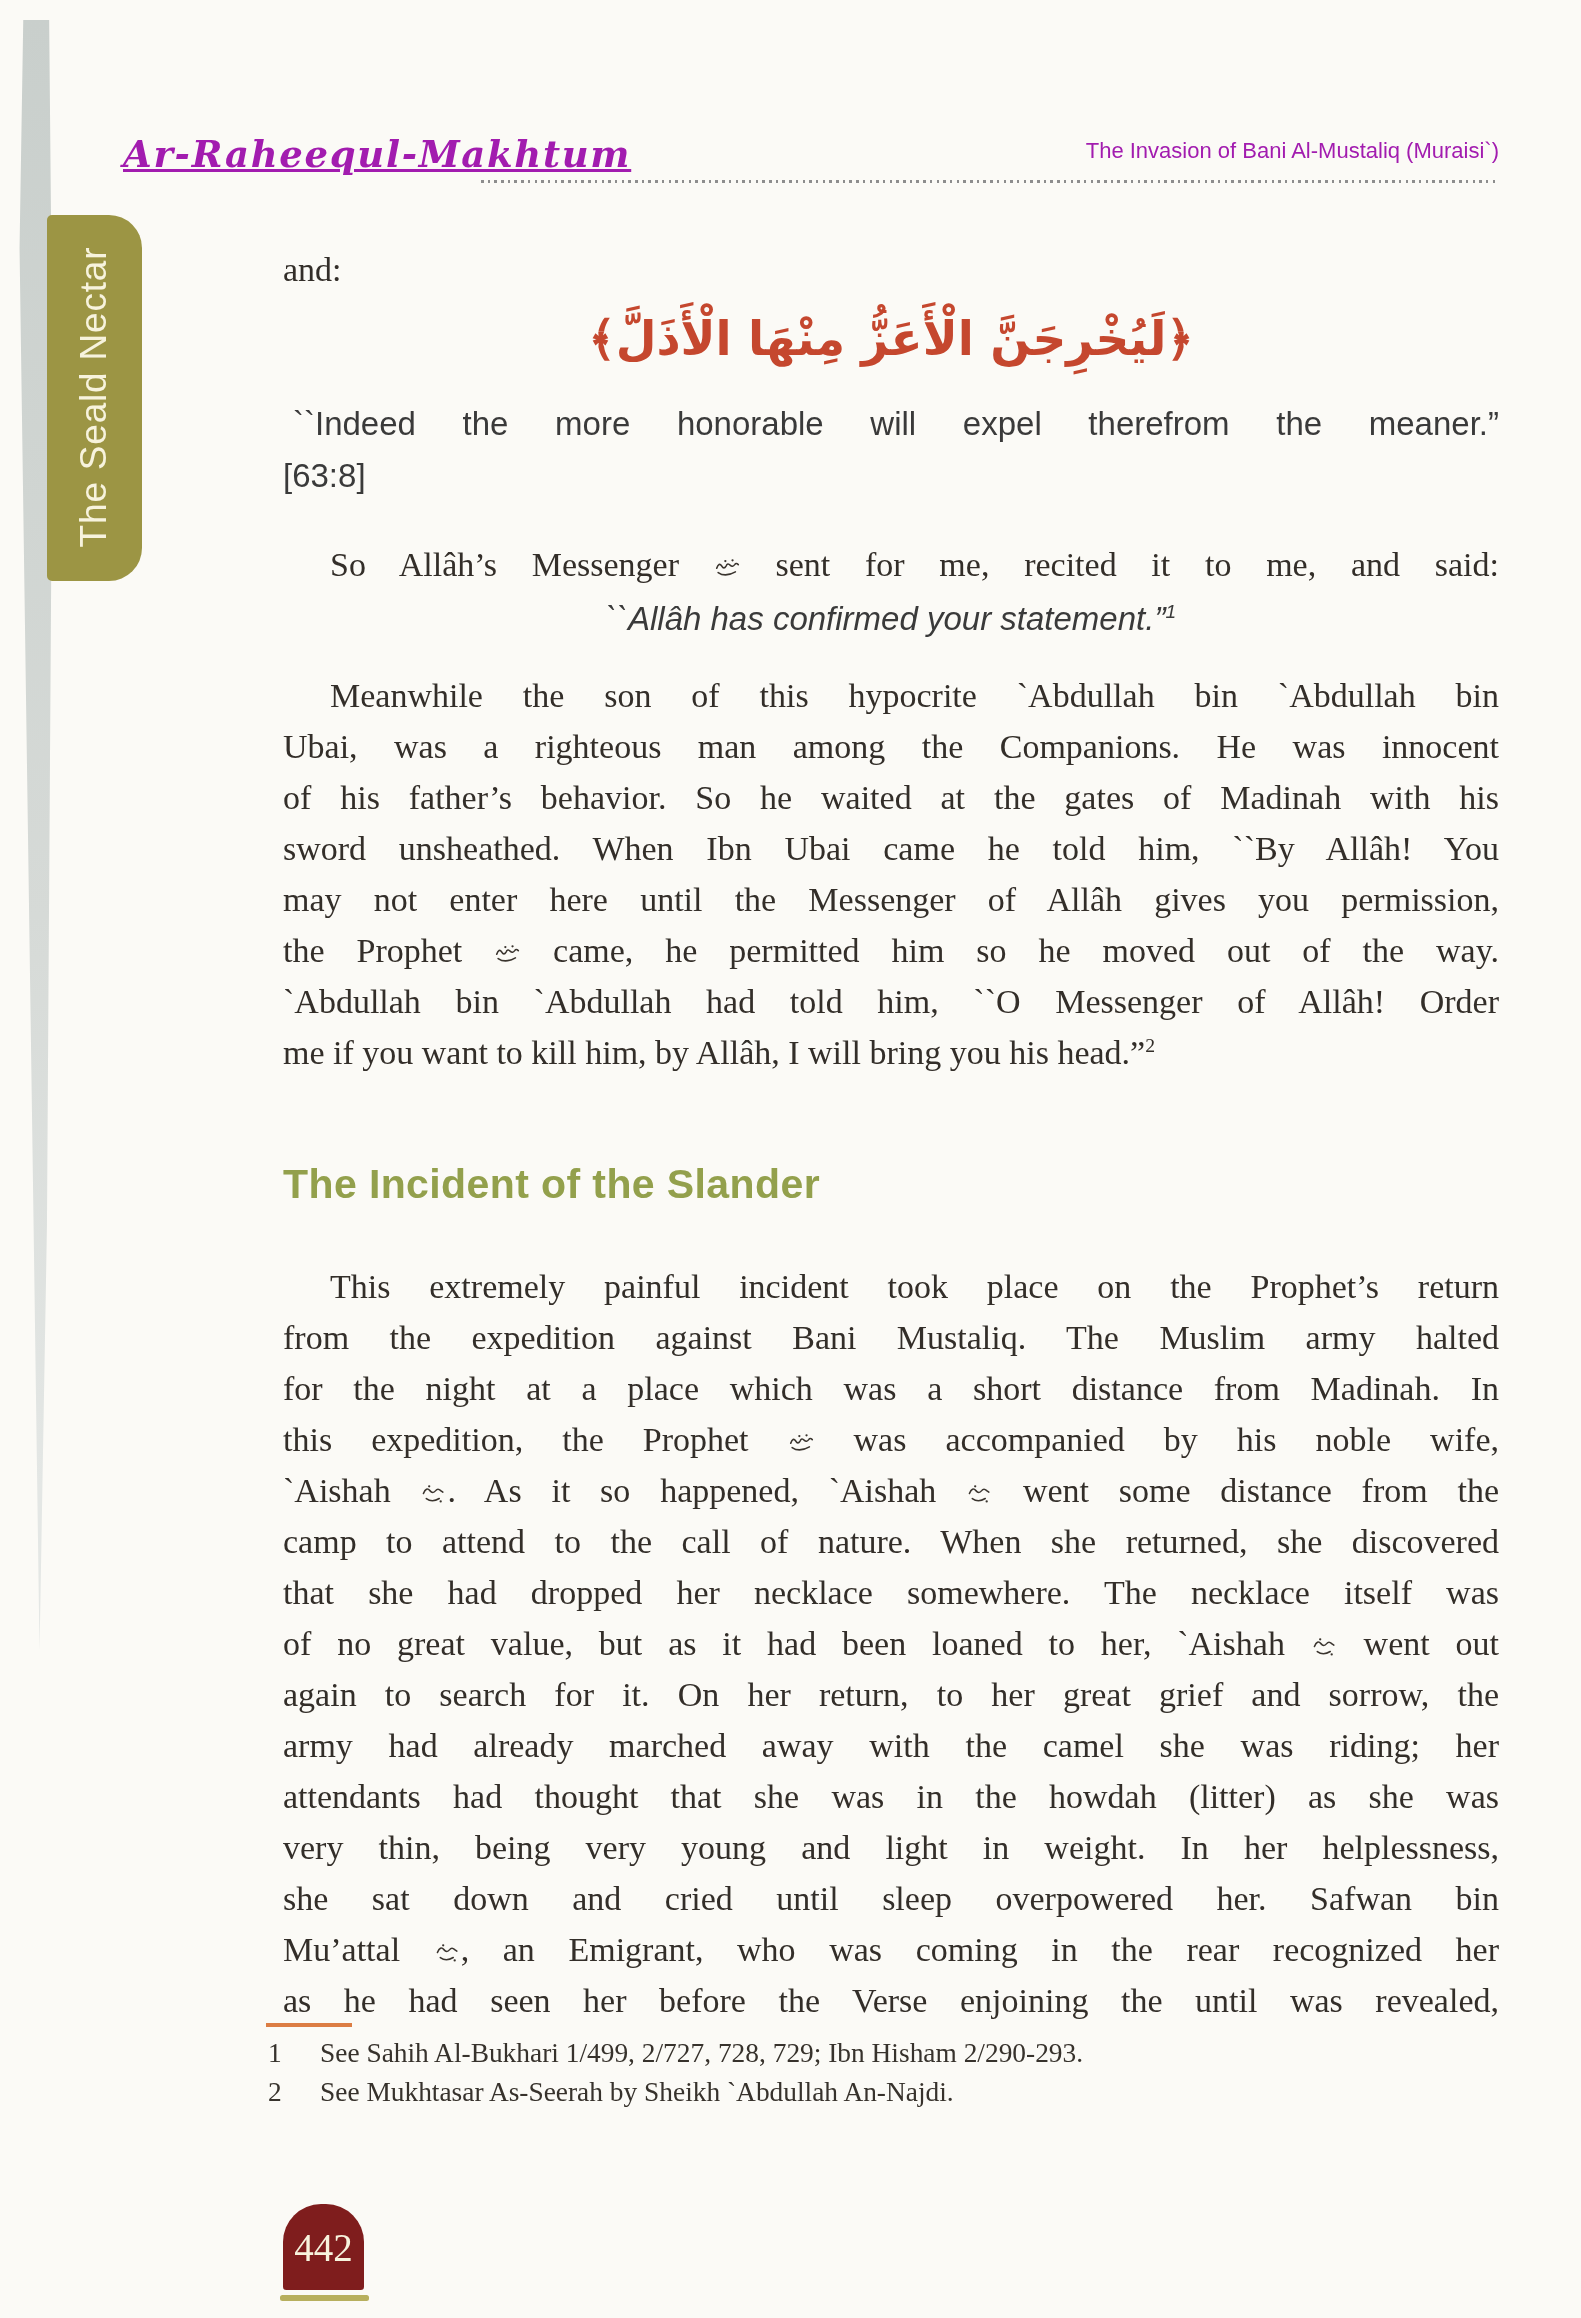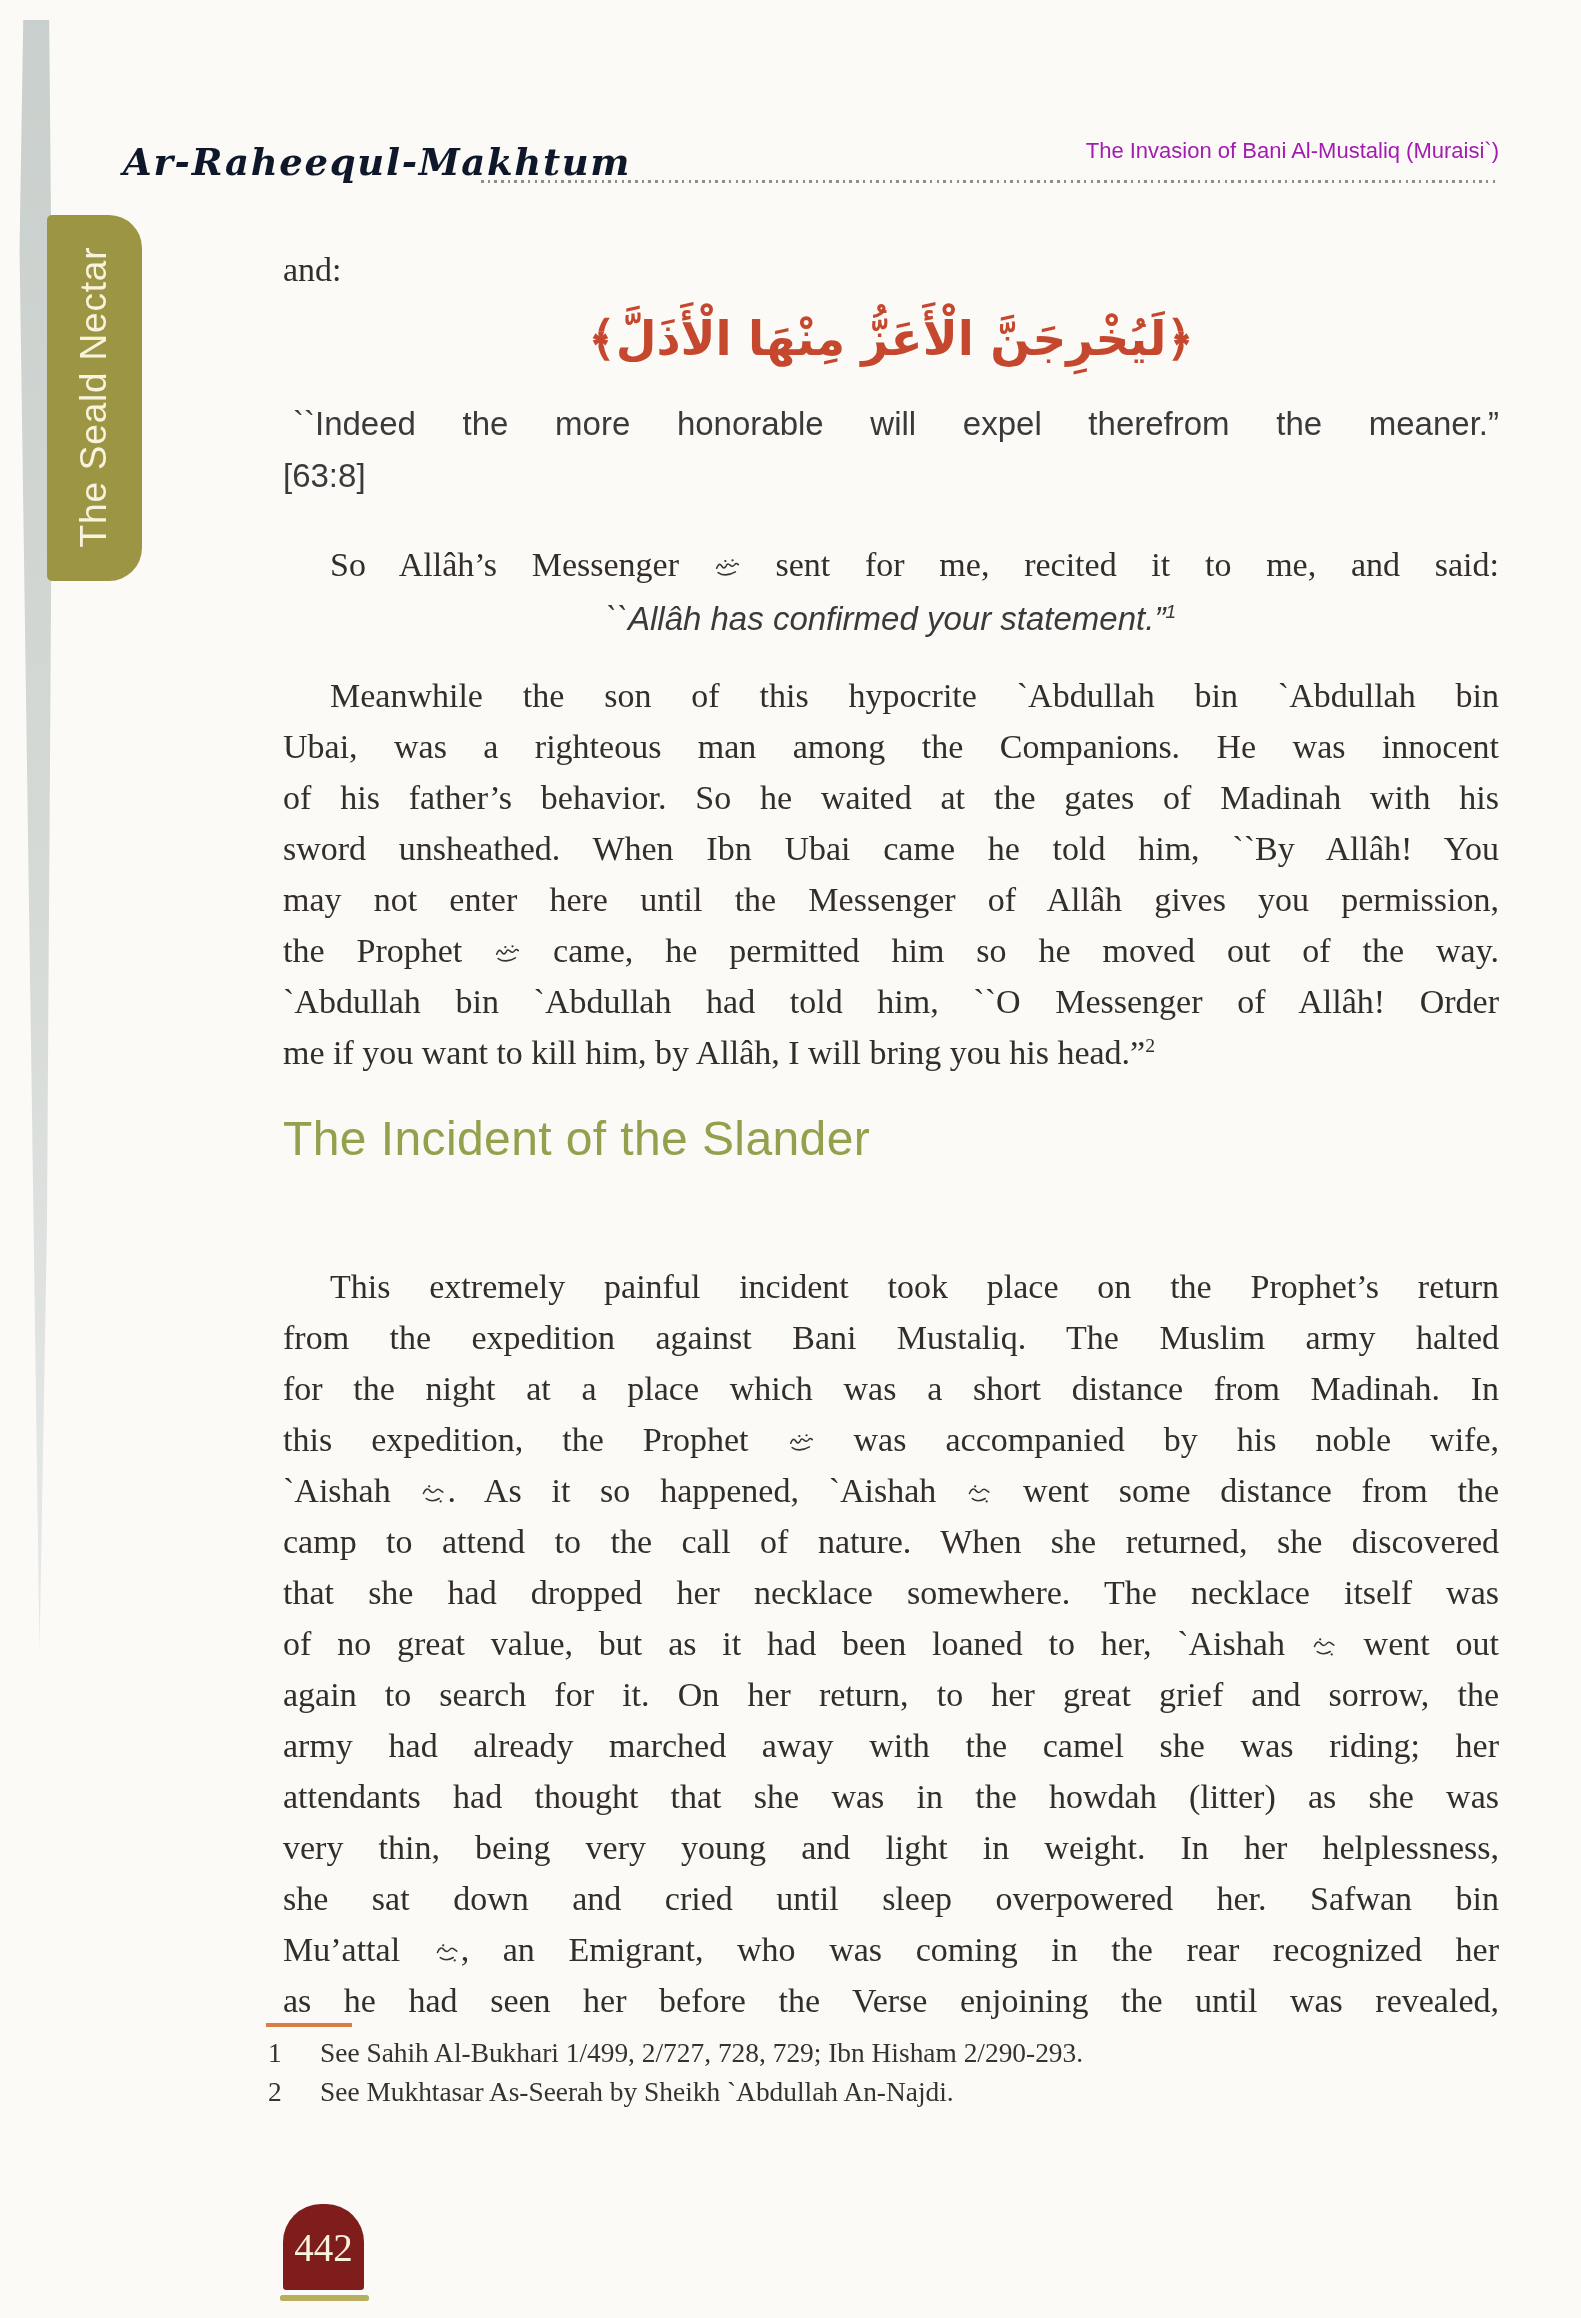--- a/index.html
+++ b/index.html
@@ -22,23 +22,23 @@
   }
   .side-tab-label{
     position:absolute;left:-89px;top:349px;width:366px;height:96px;
     transform:rotate(-90deg);transform-origin:50% 50%;
     display:flex;align-items:center;justify-content:center;
     font-family:"Liberation Sans","DejaVu Sans",sans-serif;
     font-size:37px;color:#f7f3dd;letter-spacing:0.8px;
   }
   
   .hdr-script{
-    position:absolute;left:123px;top:140px;
+    position:absolute;left:123px;top:132px;
     font-family:"DejaVu Serif",serif;font-style:italic;font-weight:bold;
-    font-size:37px;color:#0f172a;letter-spacing:1.7px;
+    font-size:37px;color:#a21caf;letter-spacing:1.7px;text-decoration:underline;
   }
   .hdr-chapter{
     position:absolute;right:83px;top:138px;
     font-family:"Liberation Sans","DejaVu Sans",sans-serif;
     font-size:22px;color:#a21caf;
   }
   .hdr-dots{
     position:absolute;left:481px;right:83px;top:180px;height:3.3px;
     background-image:repeating-linear-gradient(90deg,#8d8d8d 0 2.5px,transparent 2.5px 6.7px);
   }
@@ -59,23 +59,23 @@
   }
   #translation{top:398px;}
   #messenger{top:539px;text-align:justify;text-align-last:justify;text-indent:47px;}
   #quote{
     top:593px;text-align:center;
     font-family:"Liberation Sans","DejaVu Sans",sans-serif;font-style:italic;
     font-size:33px;line-height:52px;color:#3a3a3a;
   }
   #para1{top:670px;}
   #heading{
-    top:1112px;
-    font-family:"Liberation Sans","DejaVu Sans",sans-serif;font-weight:normal;
-    font-size:48px;line-height:53px;color:#93a04c;letter-spacing:0.4px;
+    top:1158px;
+    font-family:"Liberation Sans","DejaVu Sans",sans-serif;font-weight:bold;
+    font-size:41px;line-height:53px;color:#93a04c;letter-spacing:0.4px;
   }
   #para2{top:1261px;}
   #fn-rule{position:absolute;left:-16.6px;top:2023px;width:86px;height:4.2px;background:#dc7d44;}
   #footnotes{top:2034px;left:-15px;}
   .fn{display:flex;font-size:27.4px;line-height:39px;color:#37322c;}
   .fn-num{width:52px;flex:none;}
   .fn-text{flex:1;}
   
   .badge{
     position:absolute;left:283px;top:2204px;width:81px;height:86px;

